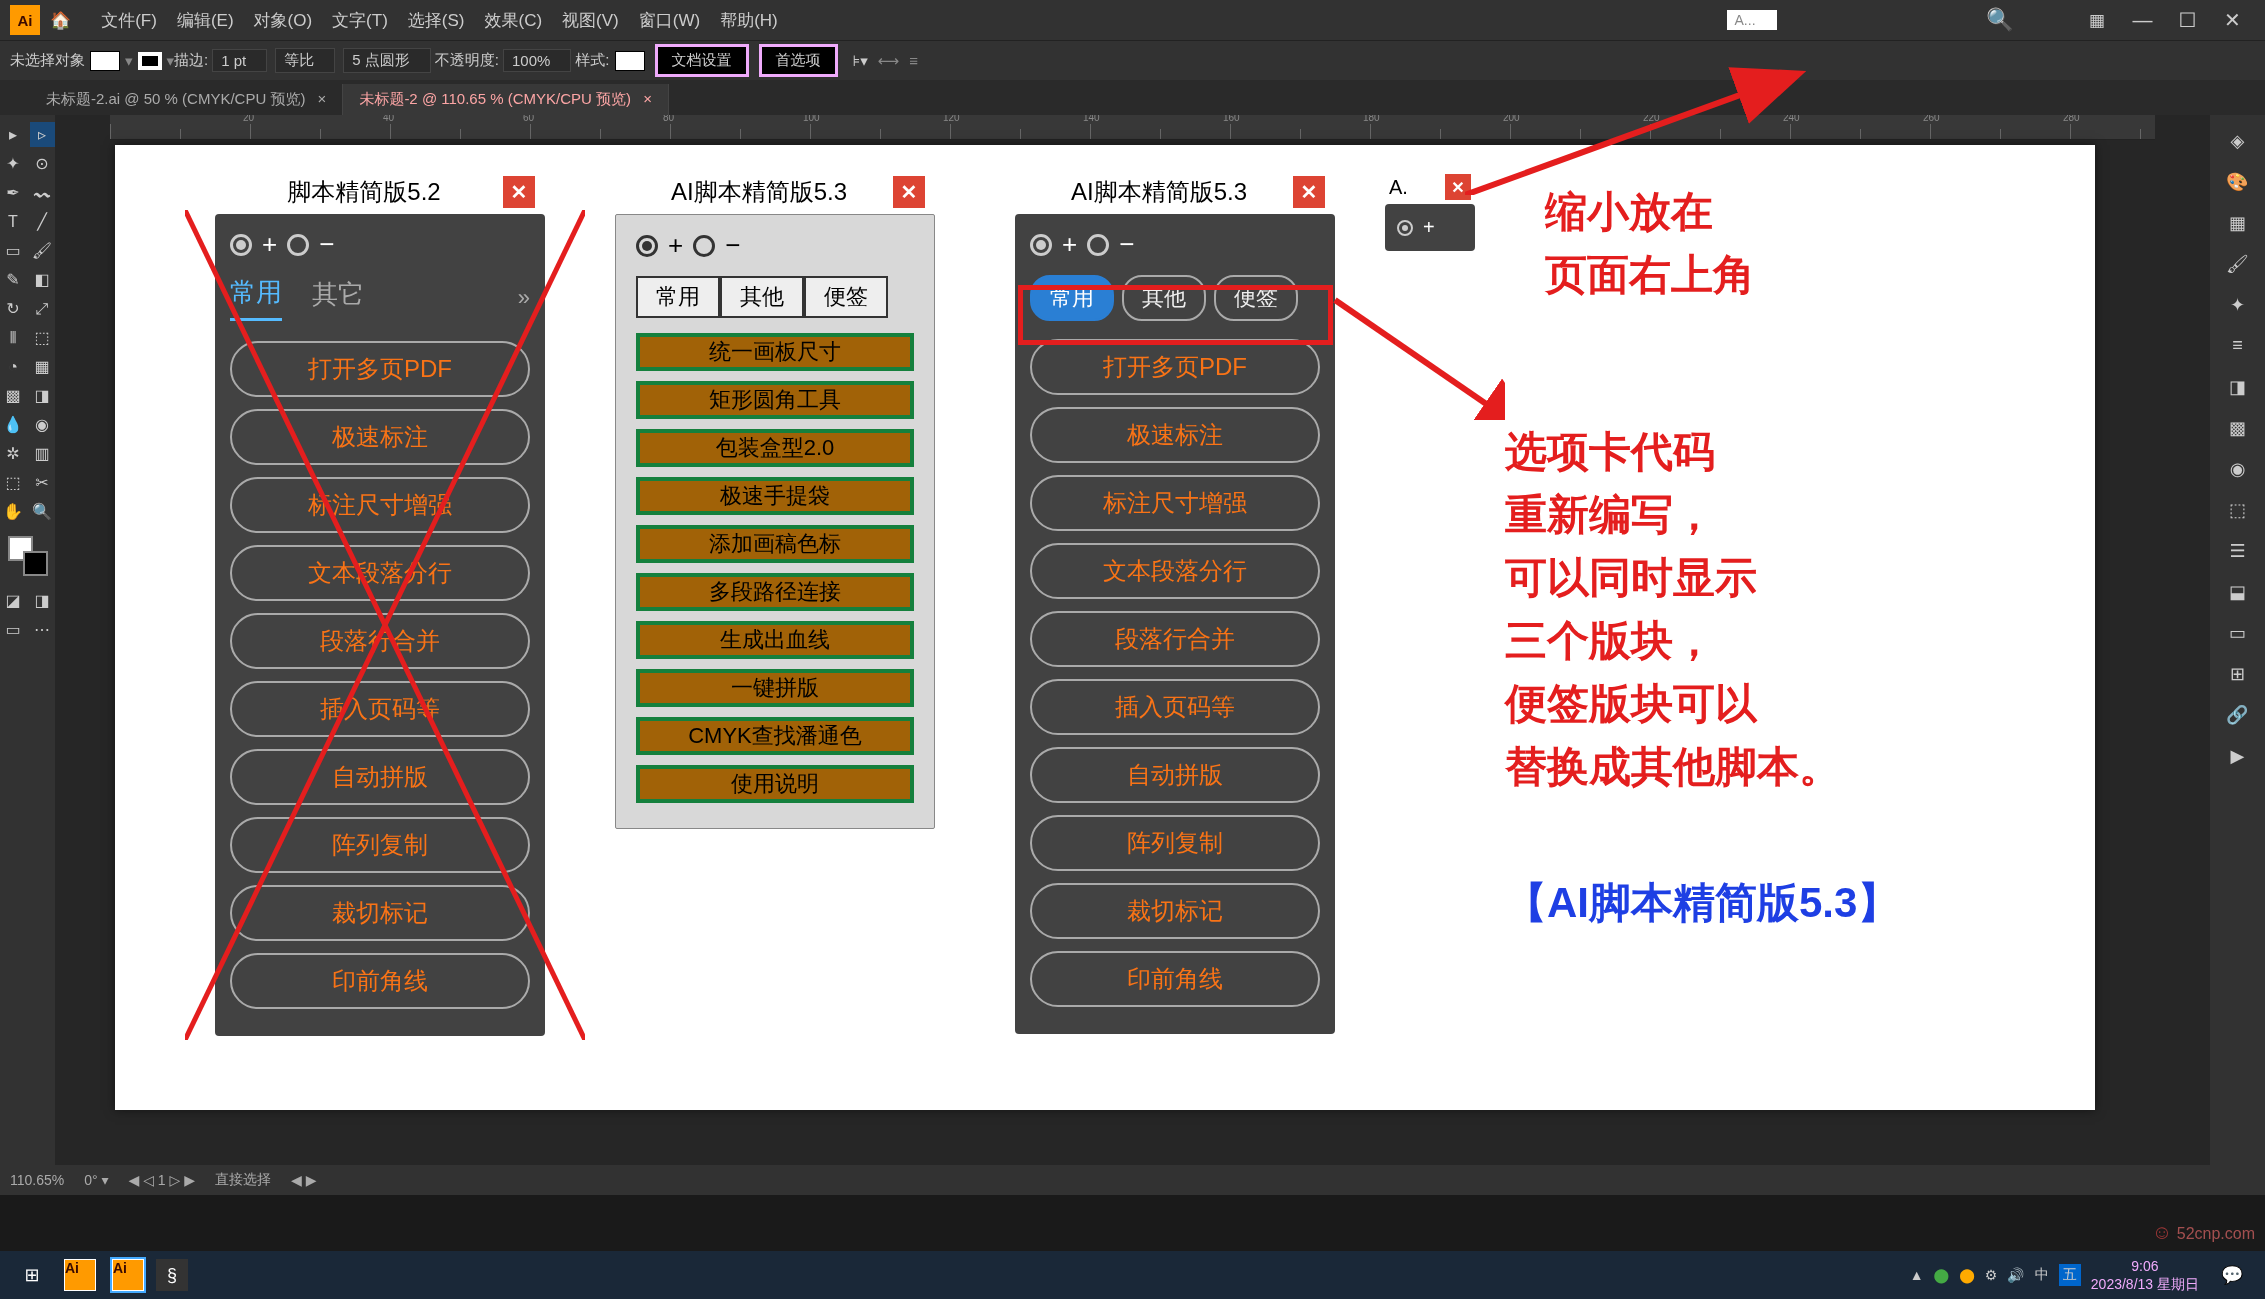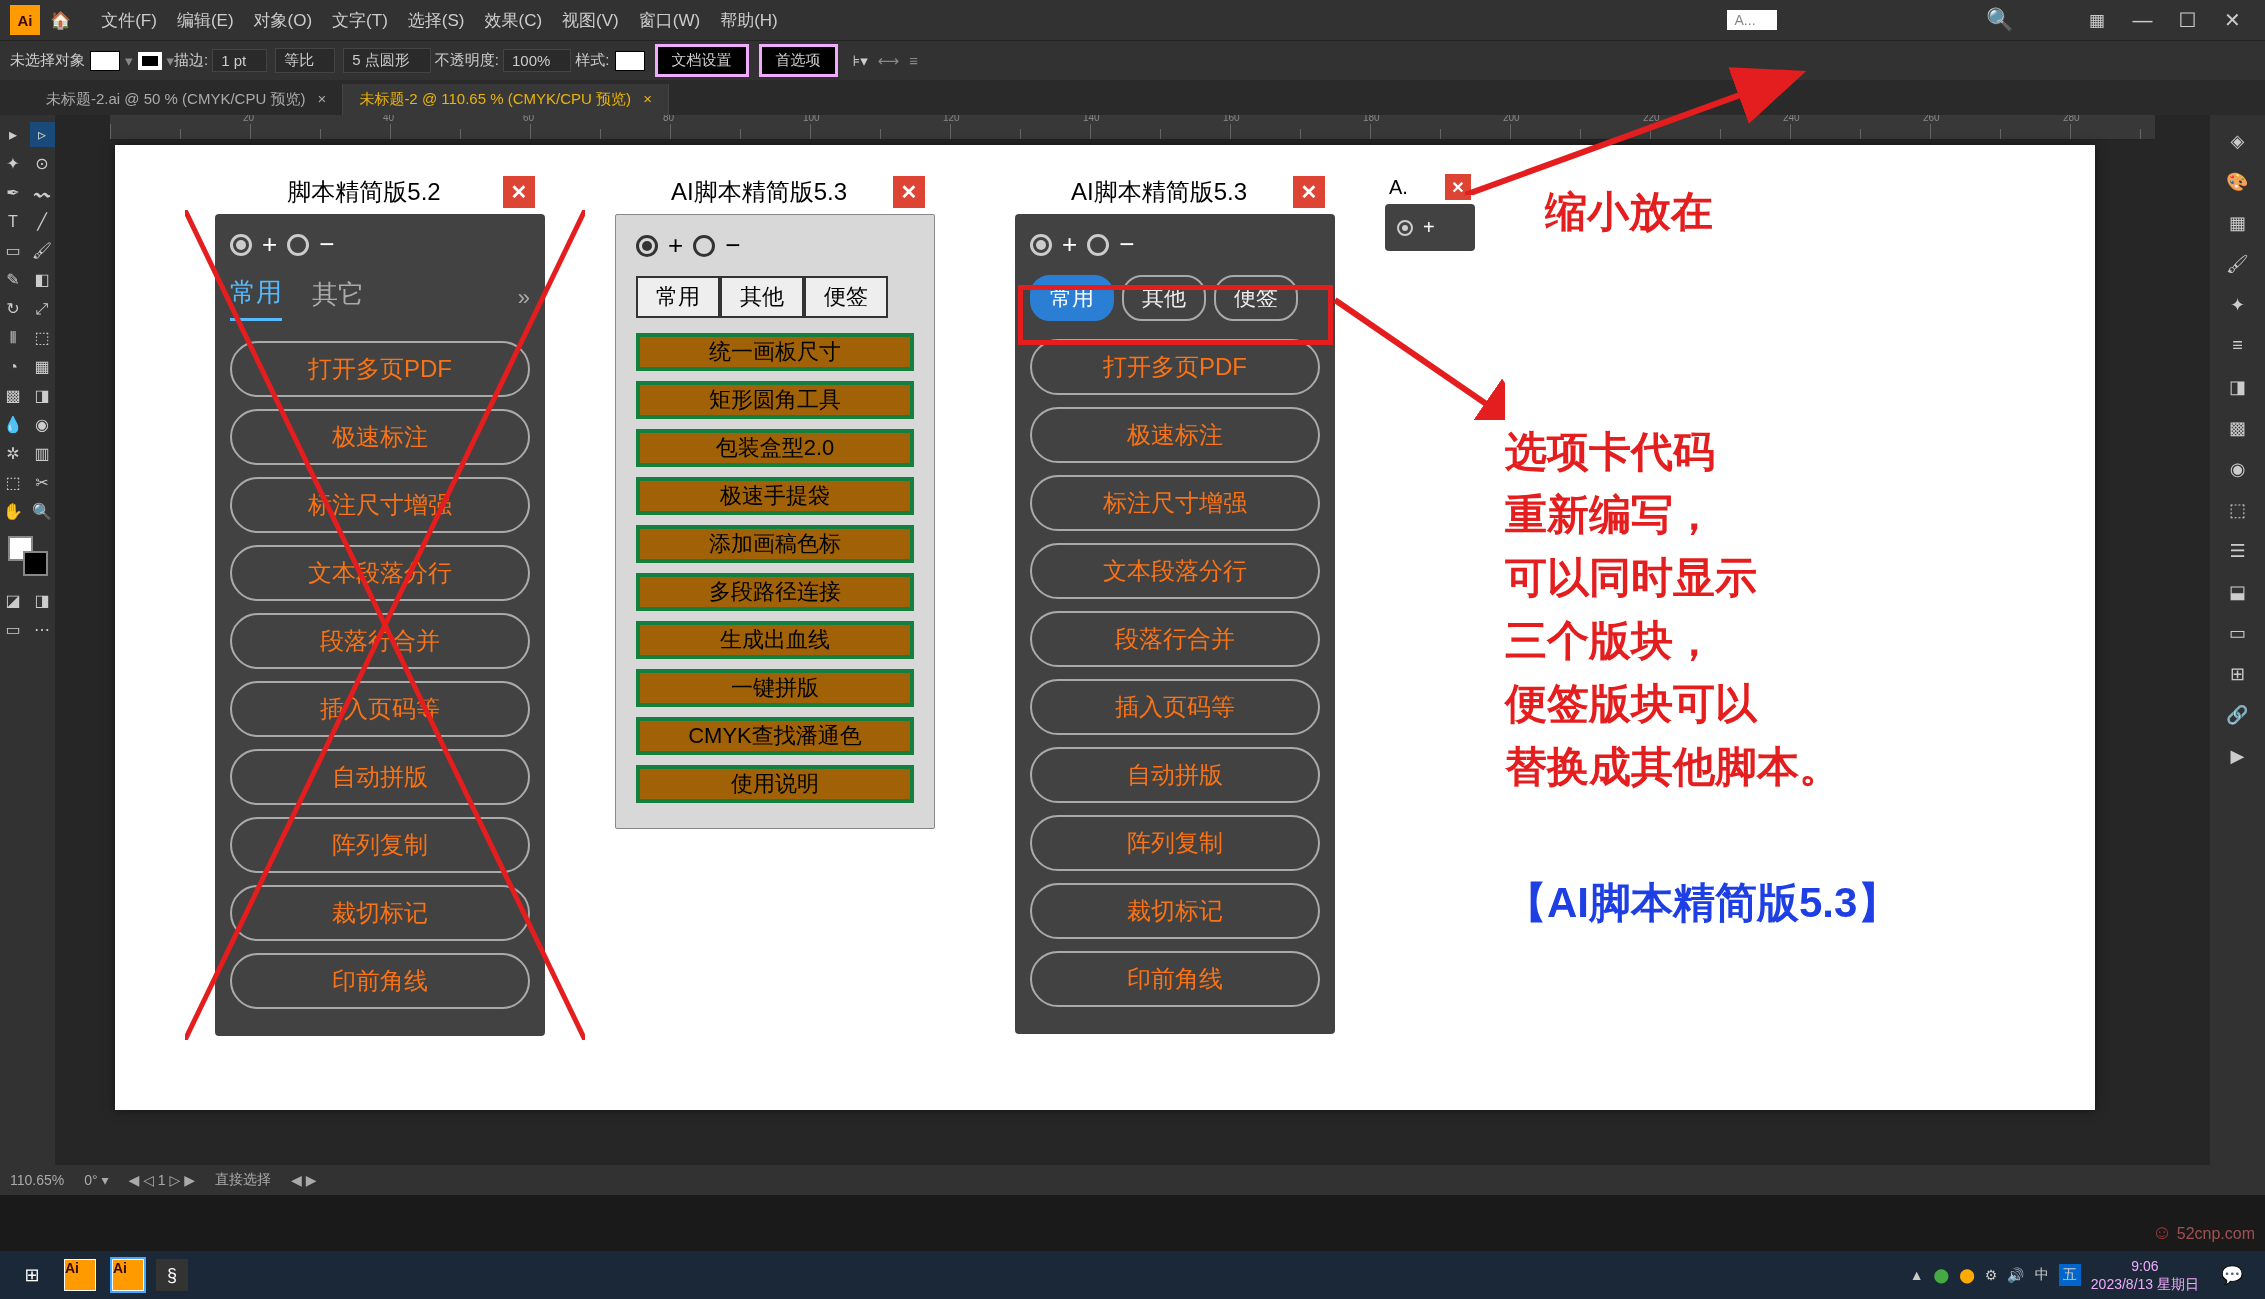--- a/index.html
+++ b/index.html
@@ -17,21 +17,21 @@
 
 .controlbar { background: #323232; height: 40px; display: flex; align-items: center; padding: 0 10px; color: #ccc; font-size: 15px; border-top: 1px solid #222; }
 .controlbar .label { margin: 0 0; }
 .controlbar .swatch { width: 30px; height: 20px; background: #fff; border: 1px solid #000; margin: 0 5px; }
 .controlbar .dropdown { background: #2a2a2a; border: 1px solid #444; padding: 2px 20px 2px 8px; margin: 0 4px; position: relative; }
 .controlbar .btn { background: #000000; border: 3px solid #f0abfc; padding: 4px 14px; margin: 16px 5px; }
 
 
 .tabbar { background: #2a2a2a; height: 35px; display: flex; align-items: flex-end; padding-left: 30px; color: #aaa; font-size: 15px; }
 .tabbar .tab { padding: 6px 16px; background: #2a2a2a; border-right: 1px solid #444; cursor: pointer; }
-.tabbar .tab.active { background: #383838; color: #eab308; }
+.tabbar .tab.active { background: #383838; color: #fca5a5; }
 
 
 .ruler-h { background: #383838; height: 25px; border-bottom: 1px solid #222; position: relative; color: #888; font-size: 10px; overflow: hidden; margin-left: 55px; margin-right: 55px; }
 .ruler-h .tick { position: absolute; border-left: 1px solid #666; height: 10px; bottom: 0; }
 
 
 .main { display: flex; height: 1050px; }
 .toolcol { width: 55px; background: #323232; display: flex; flex-direction: column; align-items: center; padding-top: 5px; }
 .toolcol .trow { display: flex; }
 .toolcol .tool { width: 25px; height: 25px; margin: 2px; color: #ccc; display: flex; align-items: center; justify-content: center; font-size: 16px; cursor: pointer; }
@@ -404,20 +404,21 @@
         <defs>
             <marker id="ah2" markerWidth="12" markerHeight="12" refX="2" refY="5" orient="auto-start-reverse">
               <path d="M0,0 L12,5 L0,10 Z" fill="#e41e1e"></path>
             </marker>
           </defs>
         <line x1="170" y1="120" x2="10" y2="10" stroke="#e41e1e" stroke-width="6" marker-start="url(#ah2)"></line>
       </svg>
 
       <div class="red-text" style="top:35px;left:1430px">
         <div>缩小放在</div>
+        <div>页面右上角</div>
       </div>
       <div class="red-text" style="top:275px;left:1390px">
         <div>选项卡代码</div>
         <div>重新编写，</div>
         <div>可以同时显示</div>
         <div>三个版块，</div>
         <div>便签版块可以</div>
         <div>替换成其他脚本。</div>
       </div>
       <div class="blue-text" style="top:730px;left:1390px">【AI脚本精简版5.3】</div>

